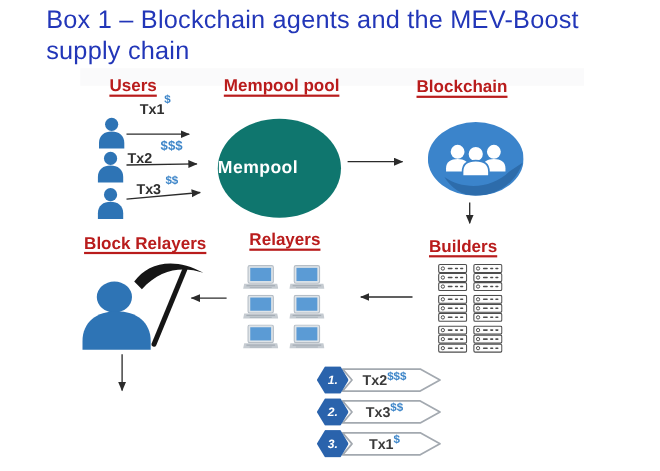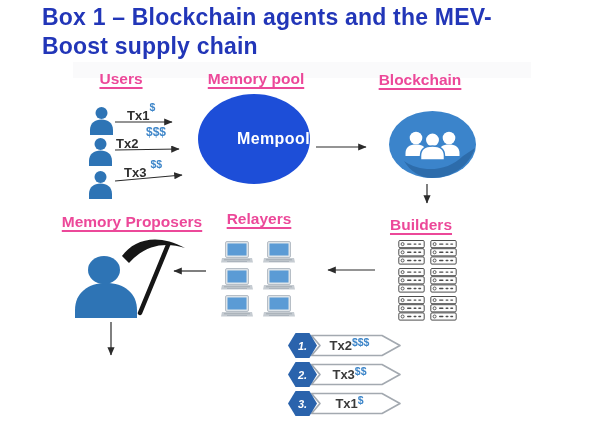--- a/index.html
+++ b/index.html
@@ -1,33 +1,33 @@
 <!DOCTYPE html>
 <html><head>
 <meta charset="utf-8">
 <style>
   html,body{margin:0;padding:0;background:#ffffff;}
   .page{position:relative;width:600px;height:428px;background:#ffffff;overflow:hidden;
         font-family:"Liberation Sans", sans-serif;}
   .title{position:absolute;left:42px;top:3px;width:505px;margin:0;
-         font-size:23px;line-height:29px;font-weight:700;color:#2236b8;letter-spacing:0.2px;}
+         font-size:23px;line-height:29px;font-weight:400;color:#2236b8;letter-spacing:0.2px;}
   .figure{position:absolute;left:0;top:62px;width:600px;height:366px;}
   .strip{position:absolute;left:73px;top:0;width:458px;height:16px;background:#fafafb;}
   .abs{position:absolute;}
   .heading{position:absolute;transform:translateX(-50%);white-space:nowrap;
-           font-size:15.5px;font-weight:bold;color:#ec4899;
+           font-size:15.5px;font-weight:bold;color:#b91c1c;
            text-decoration:underline;text-decoration-thickness:2px;text-underline-offset:3px;}
   .arrows{position:absolute;left:0;top:0;pointer-events:none;}
   .tx{position:absolute;font-size:13px;font-weight:600;color:#2f2f2f;white-space:nowrap;}
   .fee{color:#3e86c9;font-weight:bold;font-size:10.5px;}
   sup.fee{position:relative;top:-4px;}
   sup.fee.spaced{margin-left:4px;}
   .fee2{position:absolute;font-size:12px;font-weight:bold;color:#3e86c9;}
-  .mempool{position:absolute;left:198px;top:32px;width:112px;height:90px;border-radius:50%;
-           background:#1d4ed8;display:flex;align-items:center;justify-content:flex-end;}
+  .mempool{position:absolute;left:198px;top:46px;width:112px;height:90px;border-radius:50%;
+           background:#0f766e;display:flex;align-items:center;justify-content:flex-start;}
   .mempool span{color:#ffffff;font-weight:bold;font-size:16px;letter-spacing:0.4px;}
   .brow{position:absolute;left:288px;width:120px;height:25px;}
   .hex{position:absolute;left:0;top:0;width:29px;height:25px;background:#2a63ac;
        clip-path:polygon(26% 0%,74% 0%,100% 50%,74% 100%,26% 100%,0% 50%);
        display:flex;align-items:center;justify-content:center;z-index:2;}
   .hex span{color:#ffffff;font-size:11px;font-weight:bold;font-style:italic;}
   .banner{position:absolute;left:22px;top:1px;z-index:1;}
   .btext{position:absolute;left:22px;top:1px;width:93px;height:23px;z-index:3;
          display:flex;align-items:center;justify-content:center;padding-right:14px;box-sizing:border-box;
          font-size:13px;font-weight:600;color:#3a3a3a;}
@@ -66,23 +66,23 @@
   </defs>
 </svg>
 
 <div class="page">
   <h1 class="title">Box 1 – Blockchain agents and the MEV-Boost supply chain</h1>
 
   <div class="figure">
     <div class="strip"></div>
 
     <div class="heading" style="left:121px;top:8px">Users</div>
-    <div class="heading" style="left:256px;top:8px">Memory pool</div>
+    <div class="heading" style="left:256px;top:8px">Mempool pool</div>
     <div class="heading" style="left:420px;top:9px">Blockchain</div>
-    <div class="heading" style="left:132px;top:151px">Memory Proposers</div>
+    <div class="heading" style="left:132px;top:151px">Block Relayers</div>
     <div class="heading" style="left:259px;top:148px">Relayers</div>
     <div class="heading" style="left:421px;top:154px">Builders</div>
 
     <svg class="arrows" width="600" height="366" viewBox="0 0 600 366">
       <defs>
         <marker id="ah" markerWidth="9" markerHeight="8" refX="6.5" refY="3" orient="auto">
           <path d="M0,0 L7,3 L0,6 Z" fill="#2b2b2b"></path>
         </marker>
       </defs>
       <line x1="115" y1="60" x2="172" y2="60" stroke="#2b2b2b" stroke-width="1.2" marker-end="url(#ah)"></line>
@@ -98,21 +98,21 @@
     <svg class="abs" style="left:88px;top:44px" width="27" height="30" viewBox="0 0 27 30">
         <use href="#sym-person"></use>
       </svg>
     <svg class="abs" style="left:87px;top:75px" width="27" height="30" viewBox="0 0 27 30">
         <use href="#sym-person"></use>
       </svg>
     <svg class="abs" style="left:87px;top:108px" width="27" height="30" viewBox="0 0 27 30">
         <use href="#sym-person"></use>
       </svg>
 
-    <div class="tx" style="left:127px;top:43px"><span>Tx1</span><sup class="fee">$</sup></div>
+    <div class="tx" style="left:127px;top:27px"><span>Tx1</span><sup class="fee">$</sup></div>
     <div class="fee2" style="left:146px;top:63px">$$$</div>
     <div class="tx" style="left:116px;top:74px">Tx2</div>
     <div class="tx" style="left:124px;top:100px"><span>Tx3</span><sup class="fee spaced">$$</sup></div>
 
     <div class="mempool">
       <span>Mempool</span>
     </div>
 
     <svg class="abs" style="left:389px;top:49px" width="87" height="67" viewBox="0 0 87 67">
       <ellipse cx="43.5" cy="33.5" rx="43.5" ry="33.5" fill="#3b84cb"></ellipse>

